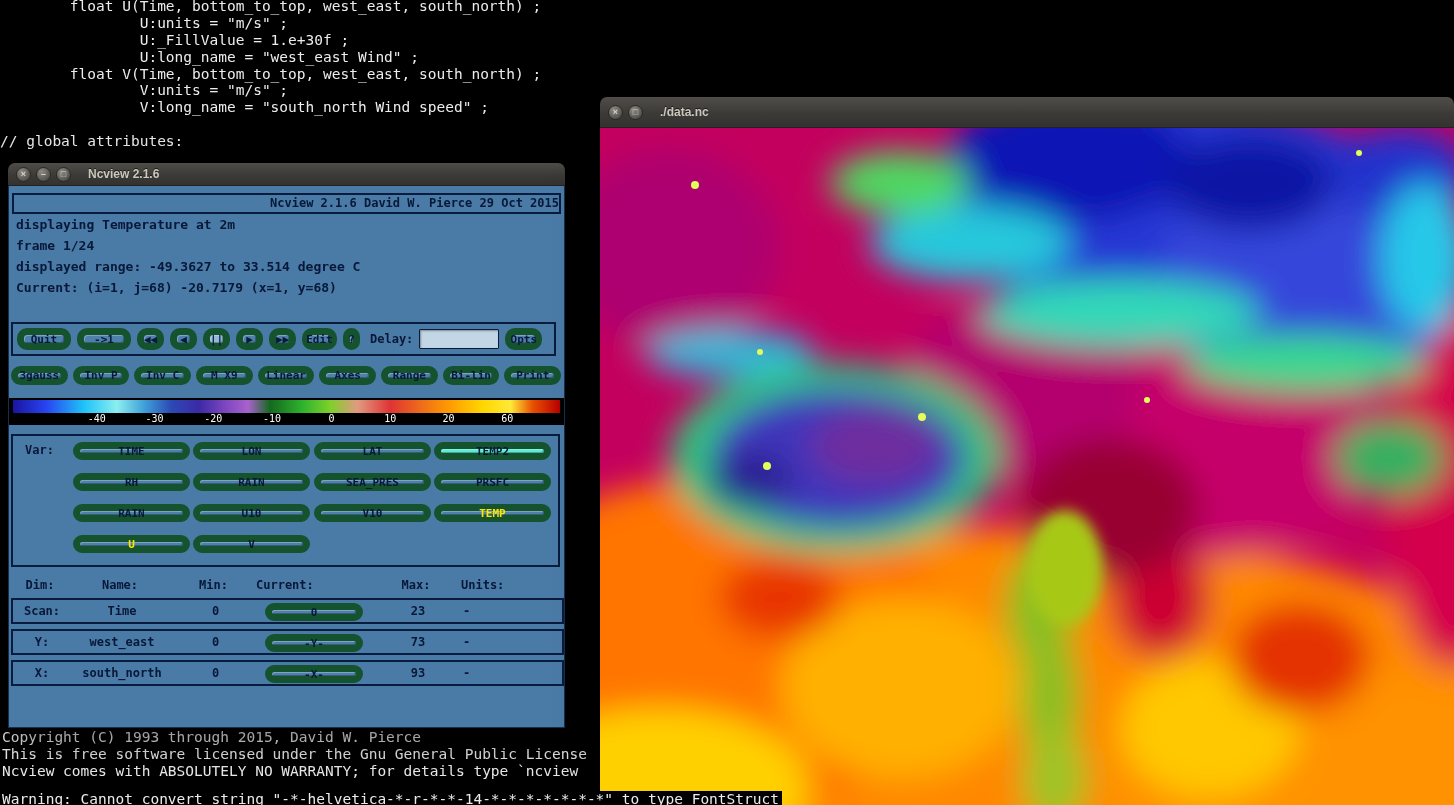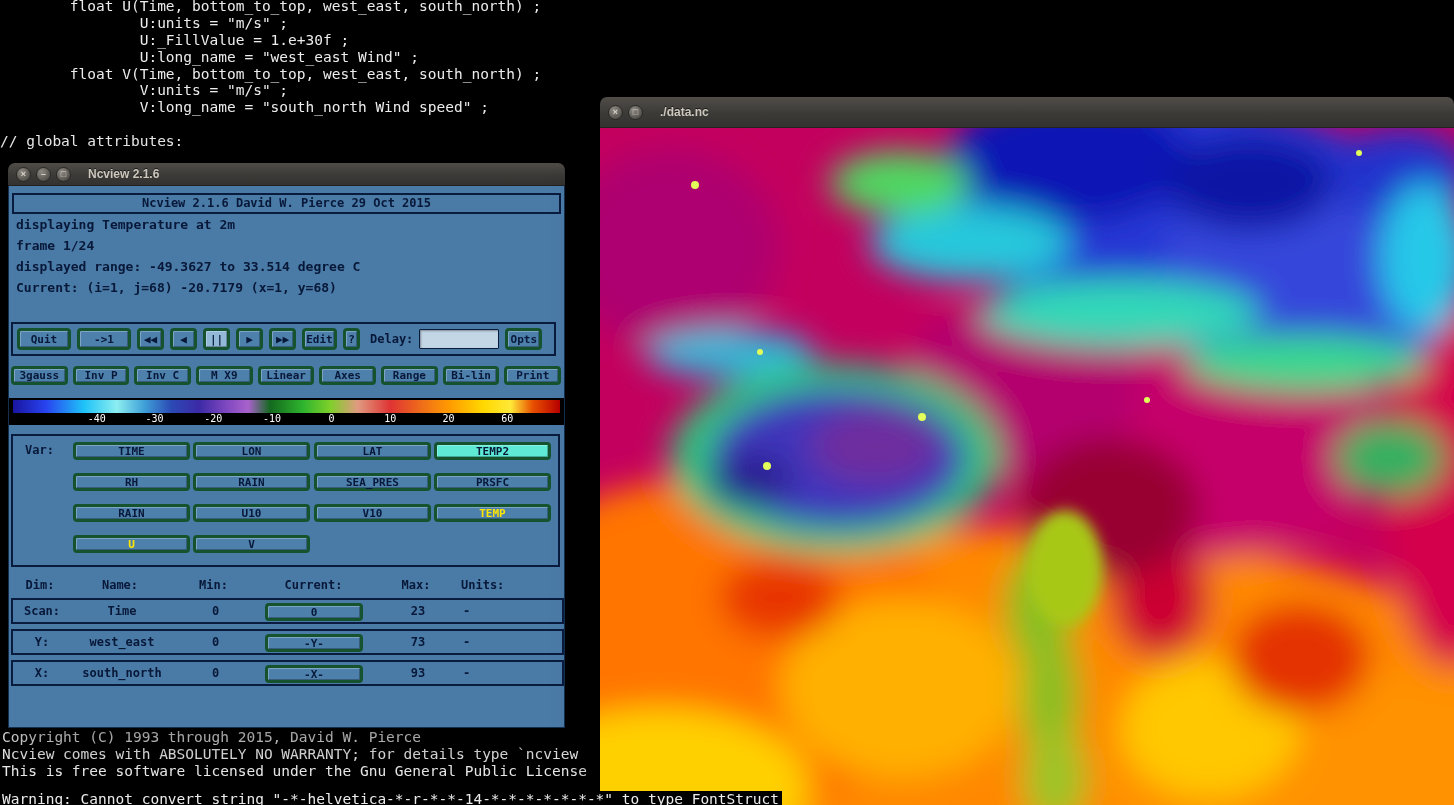--- a/index.html
+++ b/index.html
@@ -26,27 +26,27 @@
   .tb-title{color:#cdc8be;font:bold 12px "Liberation Sans",sans-serif;margin-left:12px;
     text-shadow:0 -1px 0 rgba(0,0,0,.6);white-space:nowrap}
 
   
   .ncv{left:8px;top:163px;width:557px;height:566px;z-index:10}
   .ncv .titlebar{height:23px}
   .ncv-body{position:relative;height:542px;background:#4a7aa6;border:1px solid #15304f;border-top:none;
     color:#081838;font-family:"DejaVu Sans Mono",monospace}
 
   .banner{position:absolute;left:3px;top:7px;width:549px;height:21px;border:2px solid #0a1c3e;
-    font:bold 12px/17px "DejaVu Sans Mono",monospace;text-align:center;color:#081838}
+    font:bold 12px/17px "DejaVu Sans Mono",monospace;text-align:right;color:#081838}
   .status{position:absolute;left:7px;font:bold 13px/15px "DejaVu Sans Mono",monospace;white-space:pre}
   .s0{top:31px}.s1{top:52px}.s2{top:73px}.s3{top:94px}
 
-  .nbtn{background:#4e80ac;border:3px solid #14532d;color:#081838;
+  .nbtn{background:#4e80ac;border:7px solid #14532d;color:#081838;
     font:bold 11px/1 "DejaVu Sans Mono",monospace;display:flex;align-items:center;justify-content:center;
-    border-radius:4px;cursor:default;white-space:nowrap;
+    border-radius:10px;cursor:default;white-space:nowrap;
     box-shadow:inset 1px 1px 0 rgba(255,255,255,.28),inset -1px -1px 0 rgba(0,0,0,.28)}
   .nbtn.active{background:#93b9d8}
 
   .tframe{position:absolute;left:2px;top:136px;width:545px;height:34px;border:2px solid #0a1c3e;
     display:flex;align-items:center;gap:6px;padding:0 4px}
   .tframe .nbtn{height:22px}
   .w54{width:54px}.w27{width:27px}.w35{width:35px}.w17{width:17px}.w37{width:37px}
   .dlabel{font:bold 12px/22px "DejaVu Sans Mono",monospace;color:#081838;margin-left:4px}
   .dinput{width:80px;height:20px;background:#c2d6e6;border:1px solid #0a1c3e;border-radius:1px;
     font:bold 12px "DejaVu Sans Mono",monospace;color:#081838;padding:0 3px;
@@ -75,21 +75,21 @@
   .dimhdr{position:absolute;left:2px;top:392px;width:553px;height:14px;
     font:bold 12px/14px "DejaVu Sans Mono",monospace}
   .dimhdr span{position:absolute}
   .dimrow{position:absolute;left:2px;width:553px;height:26px;border:2px solid #0a1c3e;
     font:bold 12px/22px "DejaVu Sans Mono",monospace}
   .dr0{top:412px}.dr1{top:443px}.dr2{top:474px}
   .dimrow span{position:absolute;line-height:22px}
   .col-dim{left:0;width:58px;text-align:center}
   .col-name{left:58px;width:102px;text-align:center}
   .col-min{left:160px;width:85px;text-align:center}
-  .col-cur{left:245px;width:115px;text-align:center}
+  .col-cur{left:245px;width:115px;text-align:left}
   .col-max{left:360px;width:90px;text-align:center}
   .col-units{left:450px;width:95px;text-align:left}
   .cur-btn{position:absolute;left:252px;top:3px;width:98px;height:18px;font-size:11px}
 
   
   .dataw{left:600px;top:97px;width:854px;height:708px;z-index:20}
   .dataw .titlebar{height:31px}
   .map{position:relative;width:100%;height:677px;overflow:hidden;background:#c4005e}
   .map svg{display:block;width:100%;height:100%}
 </style>
@@ -103,22 +103,22 @@
   <div>                U:long_name = "west_east Wind" ;</div>
   <div>        float V(Time, bottom_to_top, west_east, south_north) ;</div>
   <div>                V:units = "m/s" ;</div>
   <div>                V:long_name = "south_north Wind speed" ;</div>
   <div></div>
   <div>// global attributes:</div>
 </div>
 
 <div class="term term-bottom">
   <div>Copyright (C) 1993 through 2015, David W. Pierce</div>
+  <div>This is free software licensed under the Gnu General Public License</div>
   <div>Ncview comes with ABSOLUTELY NO WARRANTY; for details type `ncview</div>
-  <div>This is free software licensed under the Gnu General Public License</div>
 </div>
 
 <div class="warnline">Warning: Cannot convert string "-*-helvetica-*-r-*-*-14-*-*-*-*-*-*-*" to type FontStruct</div>
 
 <div class="win ncv">
   <div class="titlebar">
     <span class="tbb">×</span>
     <span class="tbb">–</span>
     <span class="tbb">□</span>
     <span class="tb-title">Ncview 2.1.6</span>

